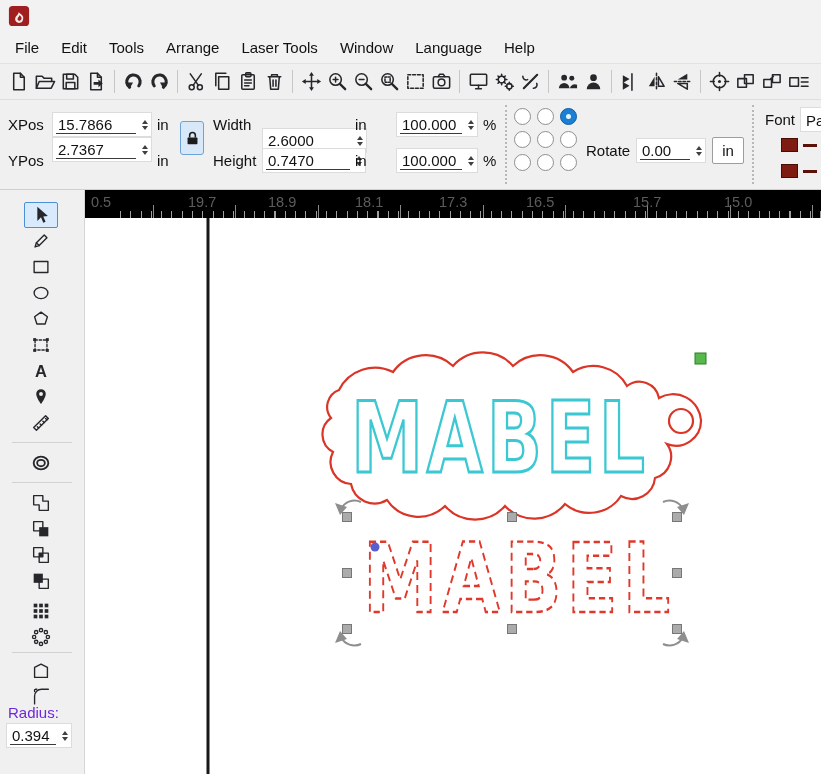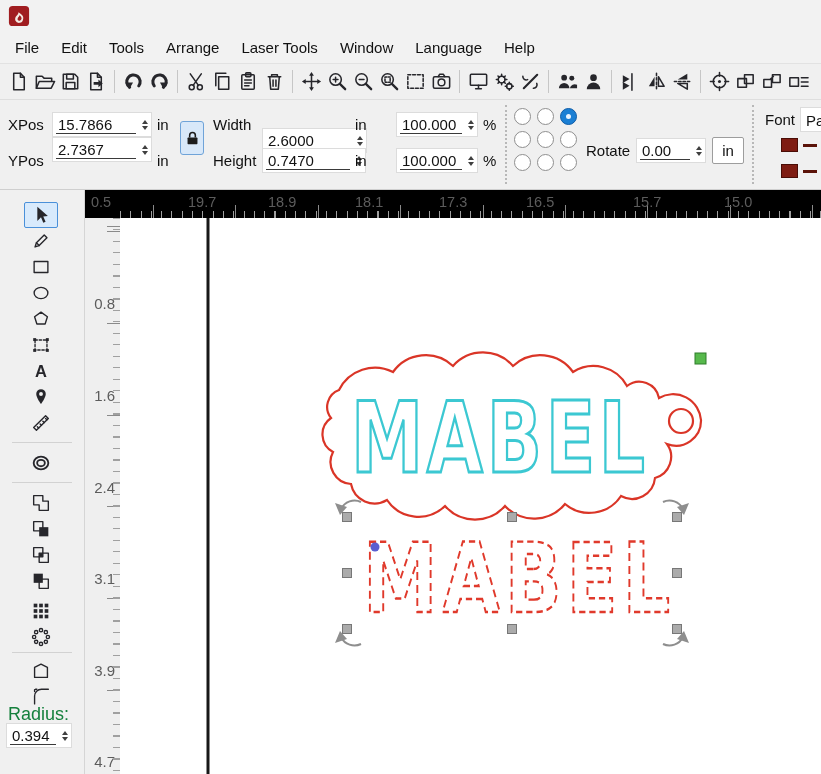--- a/index.html
+++ b/index.html
@@ -47,21 +47,21 @@
   
   .workspace { position:relative; height:584px; background:#fff; }
   .left-panel { position:absolute; left:0; top:0; width:85px; height:100%; background:#f0f0f0;
                 border-right:1px solid #d5d5d5; z-index:3; }
   .tool { position:absolute; left:24px; width:34px; height:26px; display:flex; align-items:center; justify-content:center; }
   .tool svg { width:22px; height:22px; display:block; }
   .tool svg .s { stroke:#26262b; stroke-width:1.5; fill:none; stroke-linecap:round; stroke-linejoin:round; }
   .tool svg .f { fill:#26262b; stroke:none; }
   .tool.sel { border:1px solid #4a90d9; background:#d8eafc; border-radius:2px; }
   .lp-sep { position:absolute; left:12px; right:12px; height:1px; background:#d2d2d2; }
-  .radius-label { position:absolute; left:8px; font-size:18px; color:#15803d; }
+  .radius-label { position:absolute; left:8px; font-size:15px; color:#6d28d9; }
   .radius-field { left:6px; width:66px; }
   
   .h-ruler { position:absolute; left:85px; top:0; right:0; height:28px; background:#000000; z-index:2; }
   .h-ruler::after { content:""; position:absolute; left:35px; right:0; bottom:0; height:7px;
         background-image:repeating-linear-gradient(to right,#a0a0a0 0 1px,transparent 1px 10.3px); }
   .h-ruler::before { content:""; position:absolute; left:35px; right:0; bottom:0; height:13px;
         background-image:repeating-linear-gradient(to right,#8a8a8a 0 1px,transparent 1px 82.4px);
         background-position:33px 0; }
   .h-num { position:absolute; top:4px; font-size:14.5px; color:#5c5c5c; }
   .v-ruler { position:absolute; left:85px; top:0; width:35px; bottom:0; background:#efefef; z-index:1; }
@@ -525,29 +525,20 @@
     <span class="radius-label" style="top:514px">Radius:</span>
     <div class="field radius-field" style="top:533px">
       <span class="fval">0.394</span>
       <span class="spin">
           <i class="up"></i>
           <i class="dn"></i>
         </span>
     </div>
   </div>
 
-  <div class="v-ruler">
-    <span class="v-num" style="top:13px">0.0</span>
-    <span class="v-num" style="top:105px">0.8</span>
-    <span class="v-num" style="top:197px">1.6</span>
-    <span class="v-num" style="top:289px">2.4</span>
-    <span class="v-num" style="top:380px">3.1</span>
-    <span class="v-num" style="top:472px">3.9</span>
-    <span class="v-num" style="top:563px">4.7</span>
-  </div>
 
   <div class="h-ruler">
     <span class="h-num" style="left:6px">0.5</span>
     <span class="h-num" style="left:103px">19.7</span>
     <span class="h-num" style="left:183px">18.9</span>
     <span class="h-num" style="left:270px">18.1</span>
     <span class="h-num" style="left:354px">17.3</span>
     <span class="h-num" style="left:441px">16.5</span>
     <span class="h-num" style="left:548px">15.7</span>
     <span class="h-num" style="left:639px">15.0</span>

